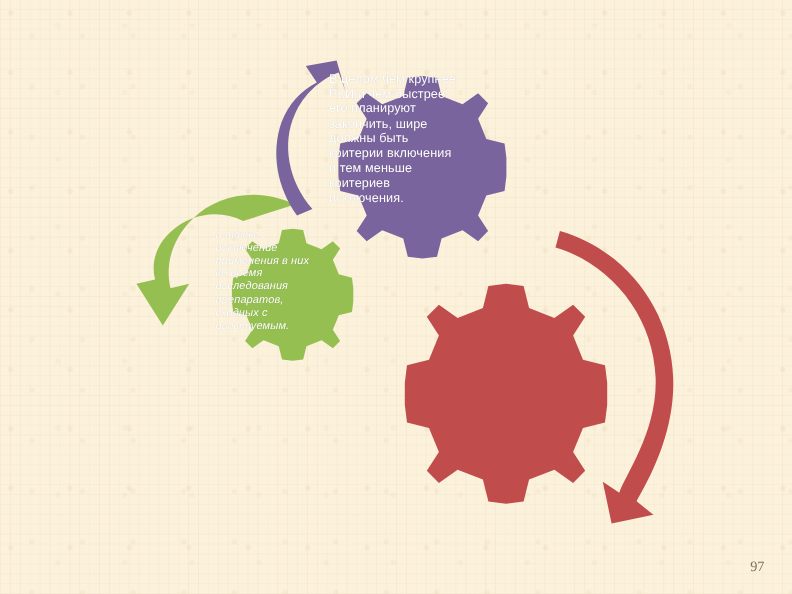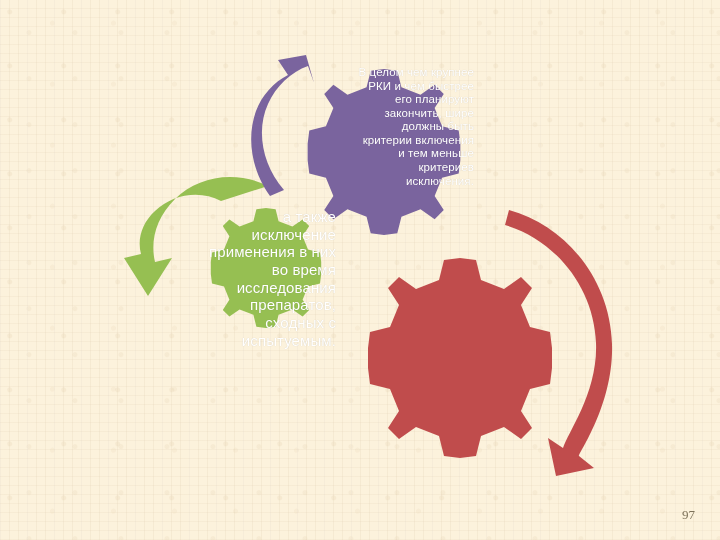--- a/index.html
+++ b/index.html
@@ -35,38 +35,39 @@
     opacity: .85;
   }
   #art {
     position: absolute;
     left: 0;
     top: 0;
   }
   .gear-text {
     position: absolute;
     color: #ffffff;
-    text-align: right;
+    text-align: left;
     line-height: 1.18;
     letter-spacing: .1px;
     text-shadow: 0 0 1px rgba(0,0,0,0.18);
     white-space: pre-line;
     pointer-events: none;
   }
   #text-purple {
     left: 299px;
     top: 66px;
     width: 175px;
     font-size: 11.5px;
   }
   #text-green {
     left: 196px;
     top: 208px;
     width: 140px;
-    font-size: 15px;
+    font-size: 10px;
+    font-style: italic;
   }
   #text-red {
     left: 352px;
     top: 313px;
     width: 215px;
     font-size: 11.5px;
   }
   #page-number {
     position: absolute;
     right: 25px;

